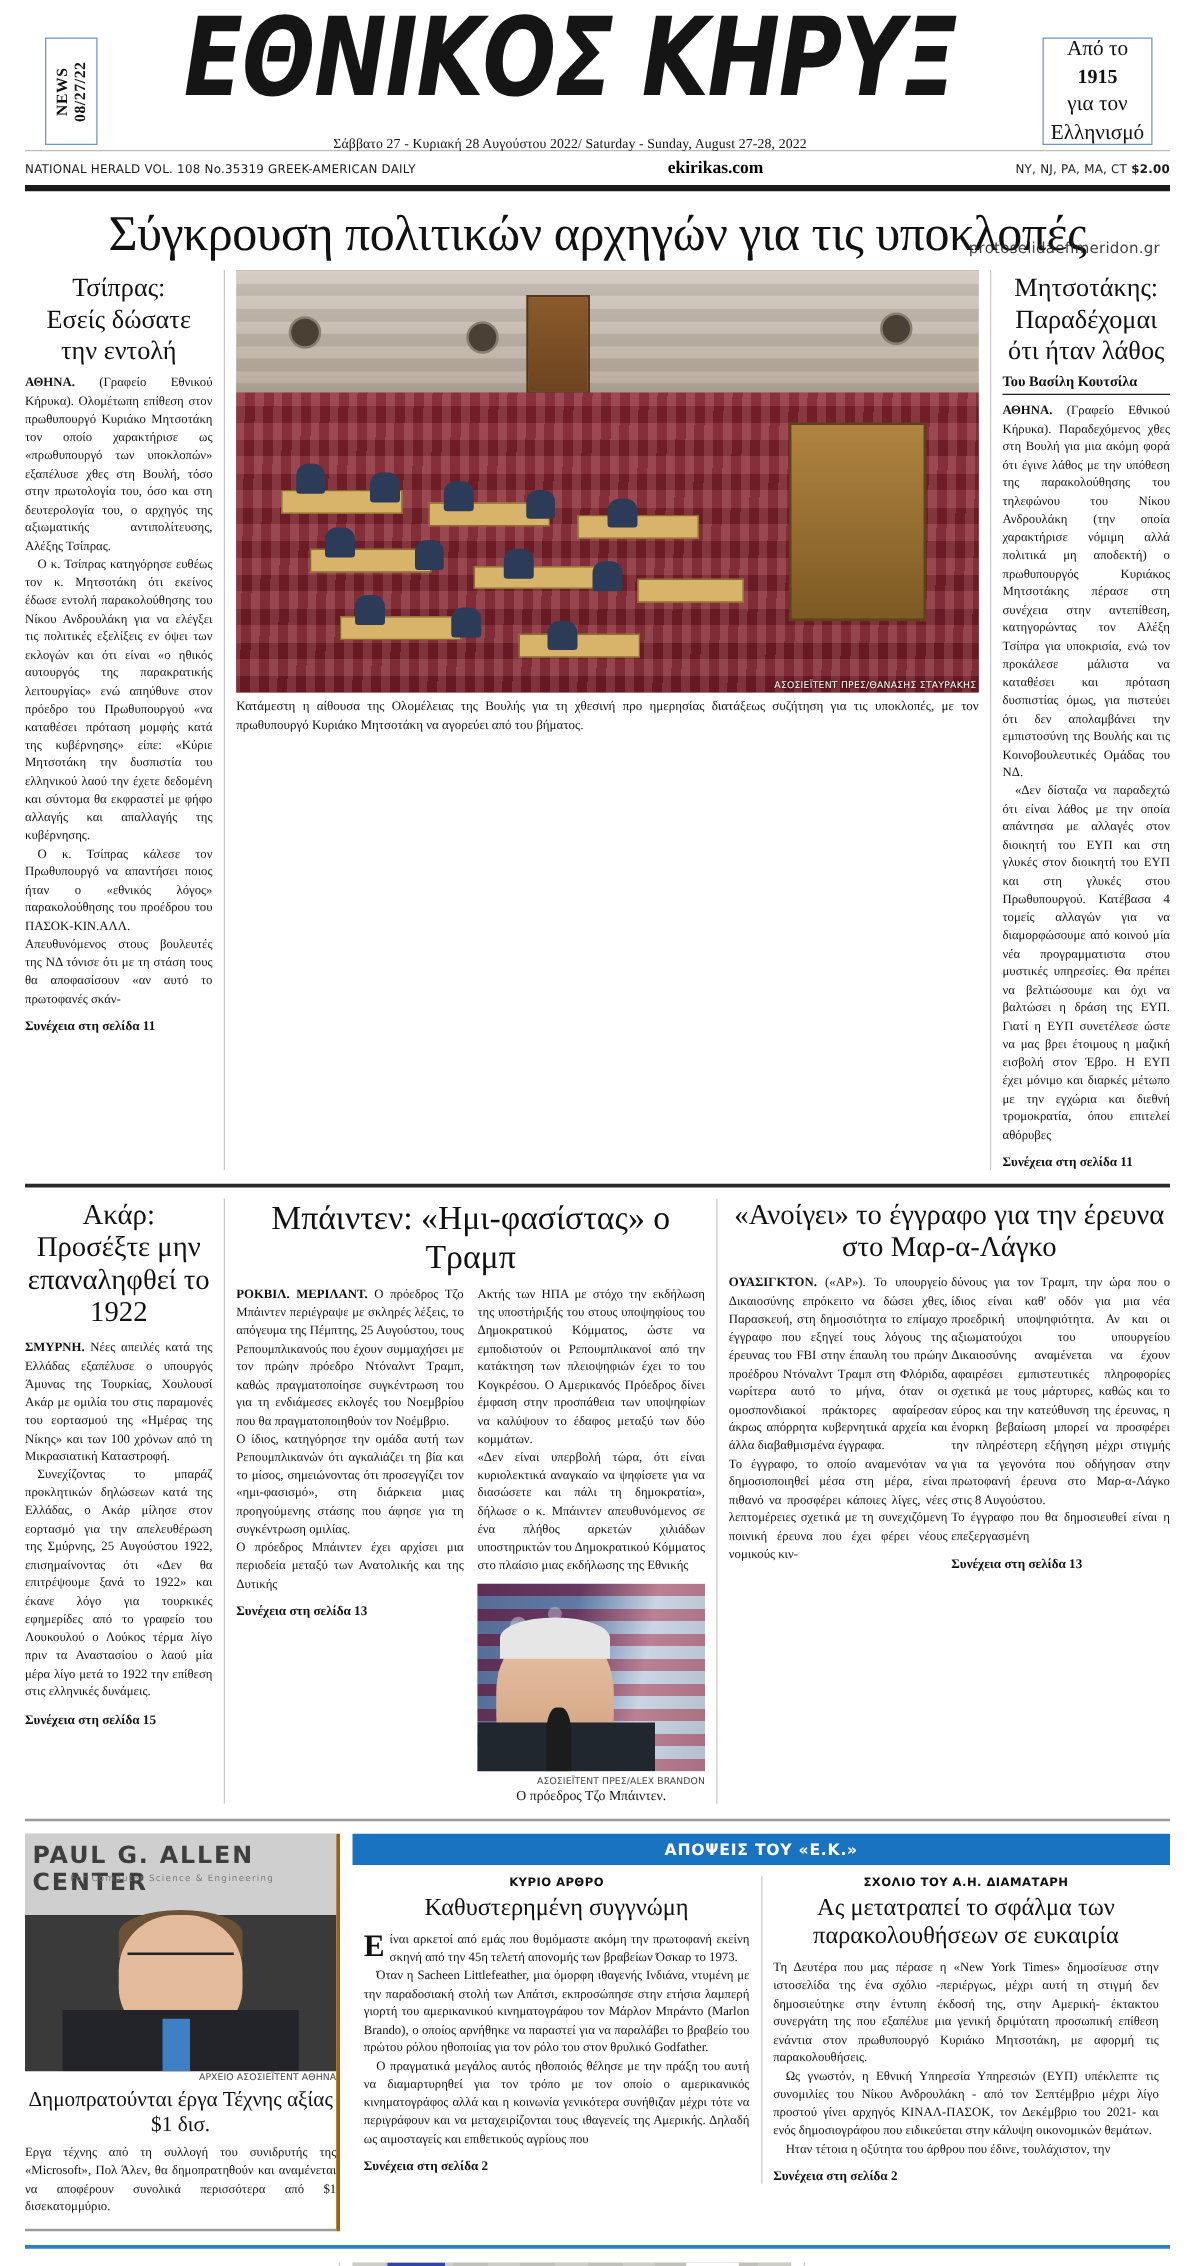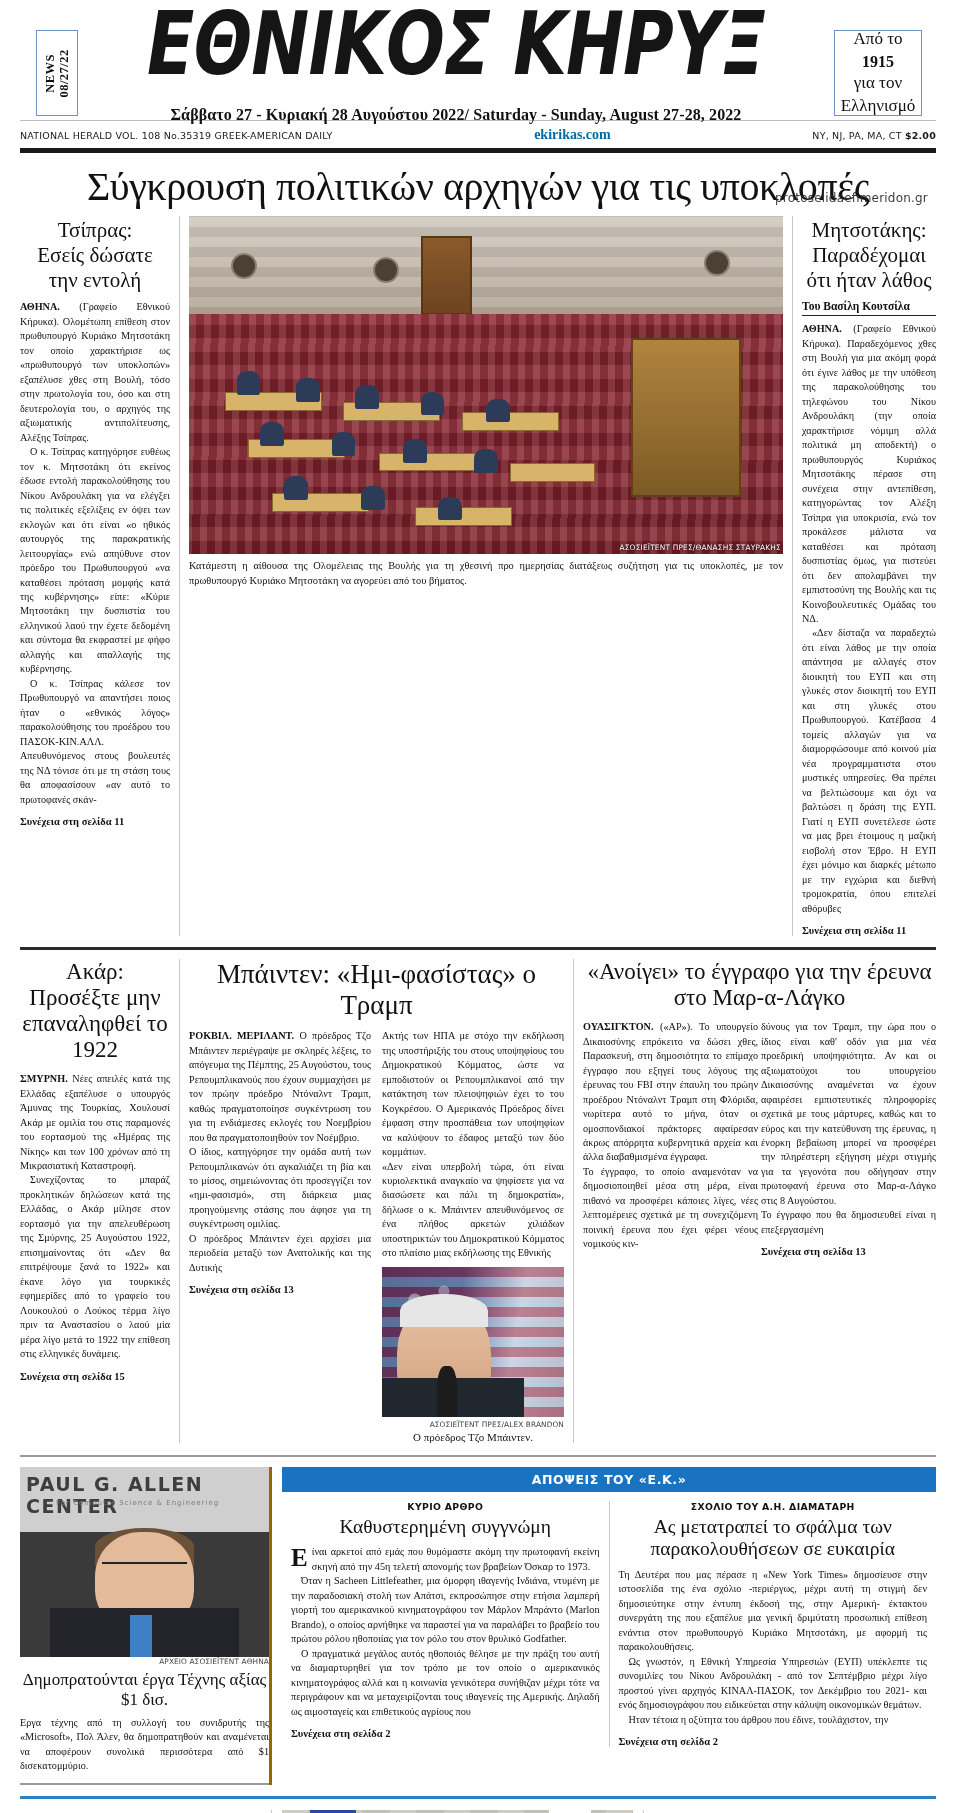--- a/index.html
+++ b/index.html
@@ -29,37 +29,37 @@
     font-family:"DejaVu Sans", sans-serif;
     font-weight:bold;font-style:italic;
     font-size:68px;letter-spacing:-1px;
     line-height:.95;color:#151515;
     transform:scaleY(1.28) scaleX(1.02);
     transform-origin:center bottom;
     margin-bottom:13px;
   }
   .nameplate-date{
     font-family:"Liberation Serif",serif;
-    font-size:16px;font-weight:bold;letter-spacing:.1px;margin-top:20px;color:#111;
+    font-size:11px;font-weight:normal;letter-spacing:.1px;margin-top:20px;color:#111;
   }
   .since-box{
     width:86px;height:84px;border:1px solid #6f94c7;
     display:flex;flex-direction:column;align-items:center;justify-content:center;
     margin-right:20px;flex:0 0 auto;line-height:1.35;
   }
   .since-box span{font-size:17px;font-family:"Liberation Serif",serif;}
   .since-box .yr{font-size:16px;font-weight:bold;}
 
   .rule-thin{height:1px;background:#bdbdbd;margin:8px 6px 0 6px;}
   .infobar{
     display:flex;align-items:center;justify-content:space-between;
     font-family:"DejaVu Sans",sans-serif;font-size:9.5px;letter-spacing:.2px;
     padding:6px 6px 5px 6px;color:#1a1a1a;
   }
-  .infobar .site{color:#0369a1;font-family:"Liberation Serif",serif;font-weight:bold;font-size:14px;letter-spacing:0;}
+  .infobar .site{color:#000000;font-family:"Liberation Serif",serif;font-weight:bold;font-size:14px;letter-spacing:0;}
   .infobar .price b{font-weight:bold;}
   .rule-heavy{height:5px;background:#1a1a1a;margin:0 6px;}
 
   
   .lead-head{
     font-size:40px;font-weight:normal;letter-spacing:-.4px;text-align:center;
     margin:13px 6px 4px 6px;line-height:1.05;position:relative;
     font-family:"Liberation Serif",serif;
   }
   .watermark{

